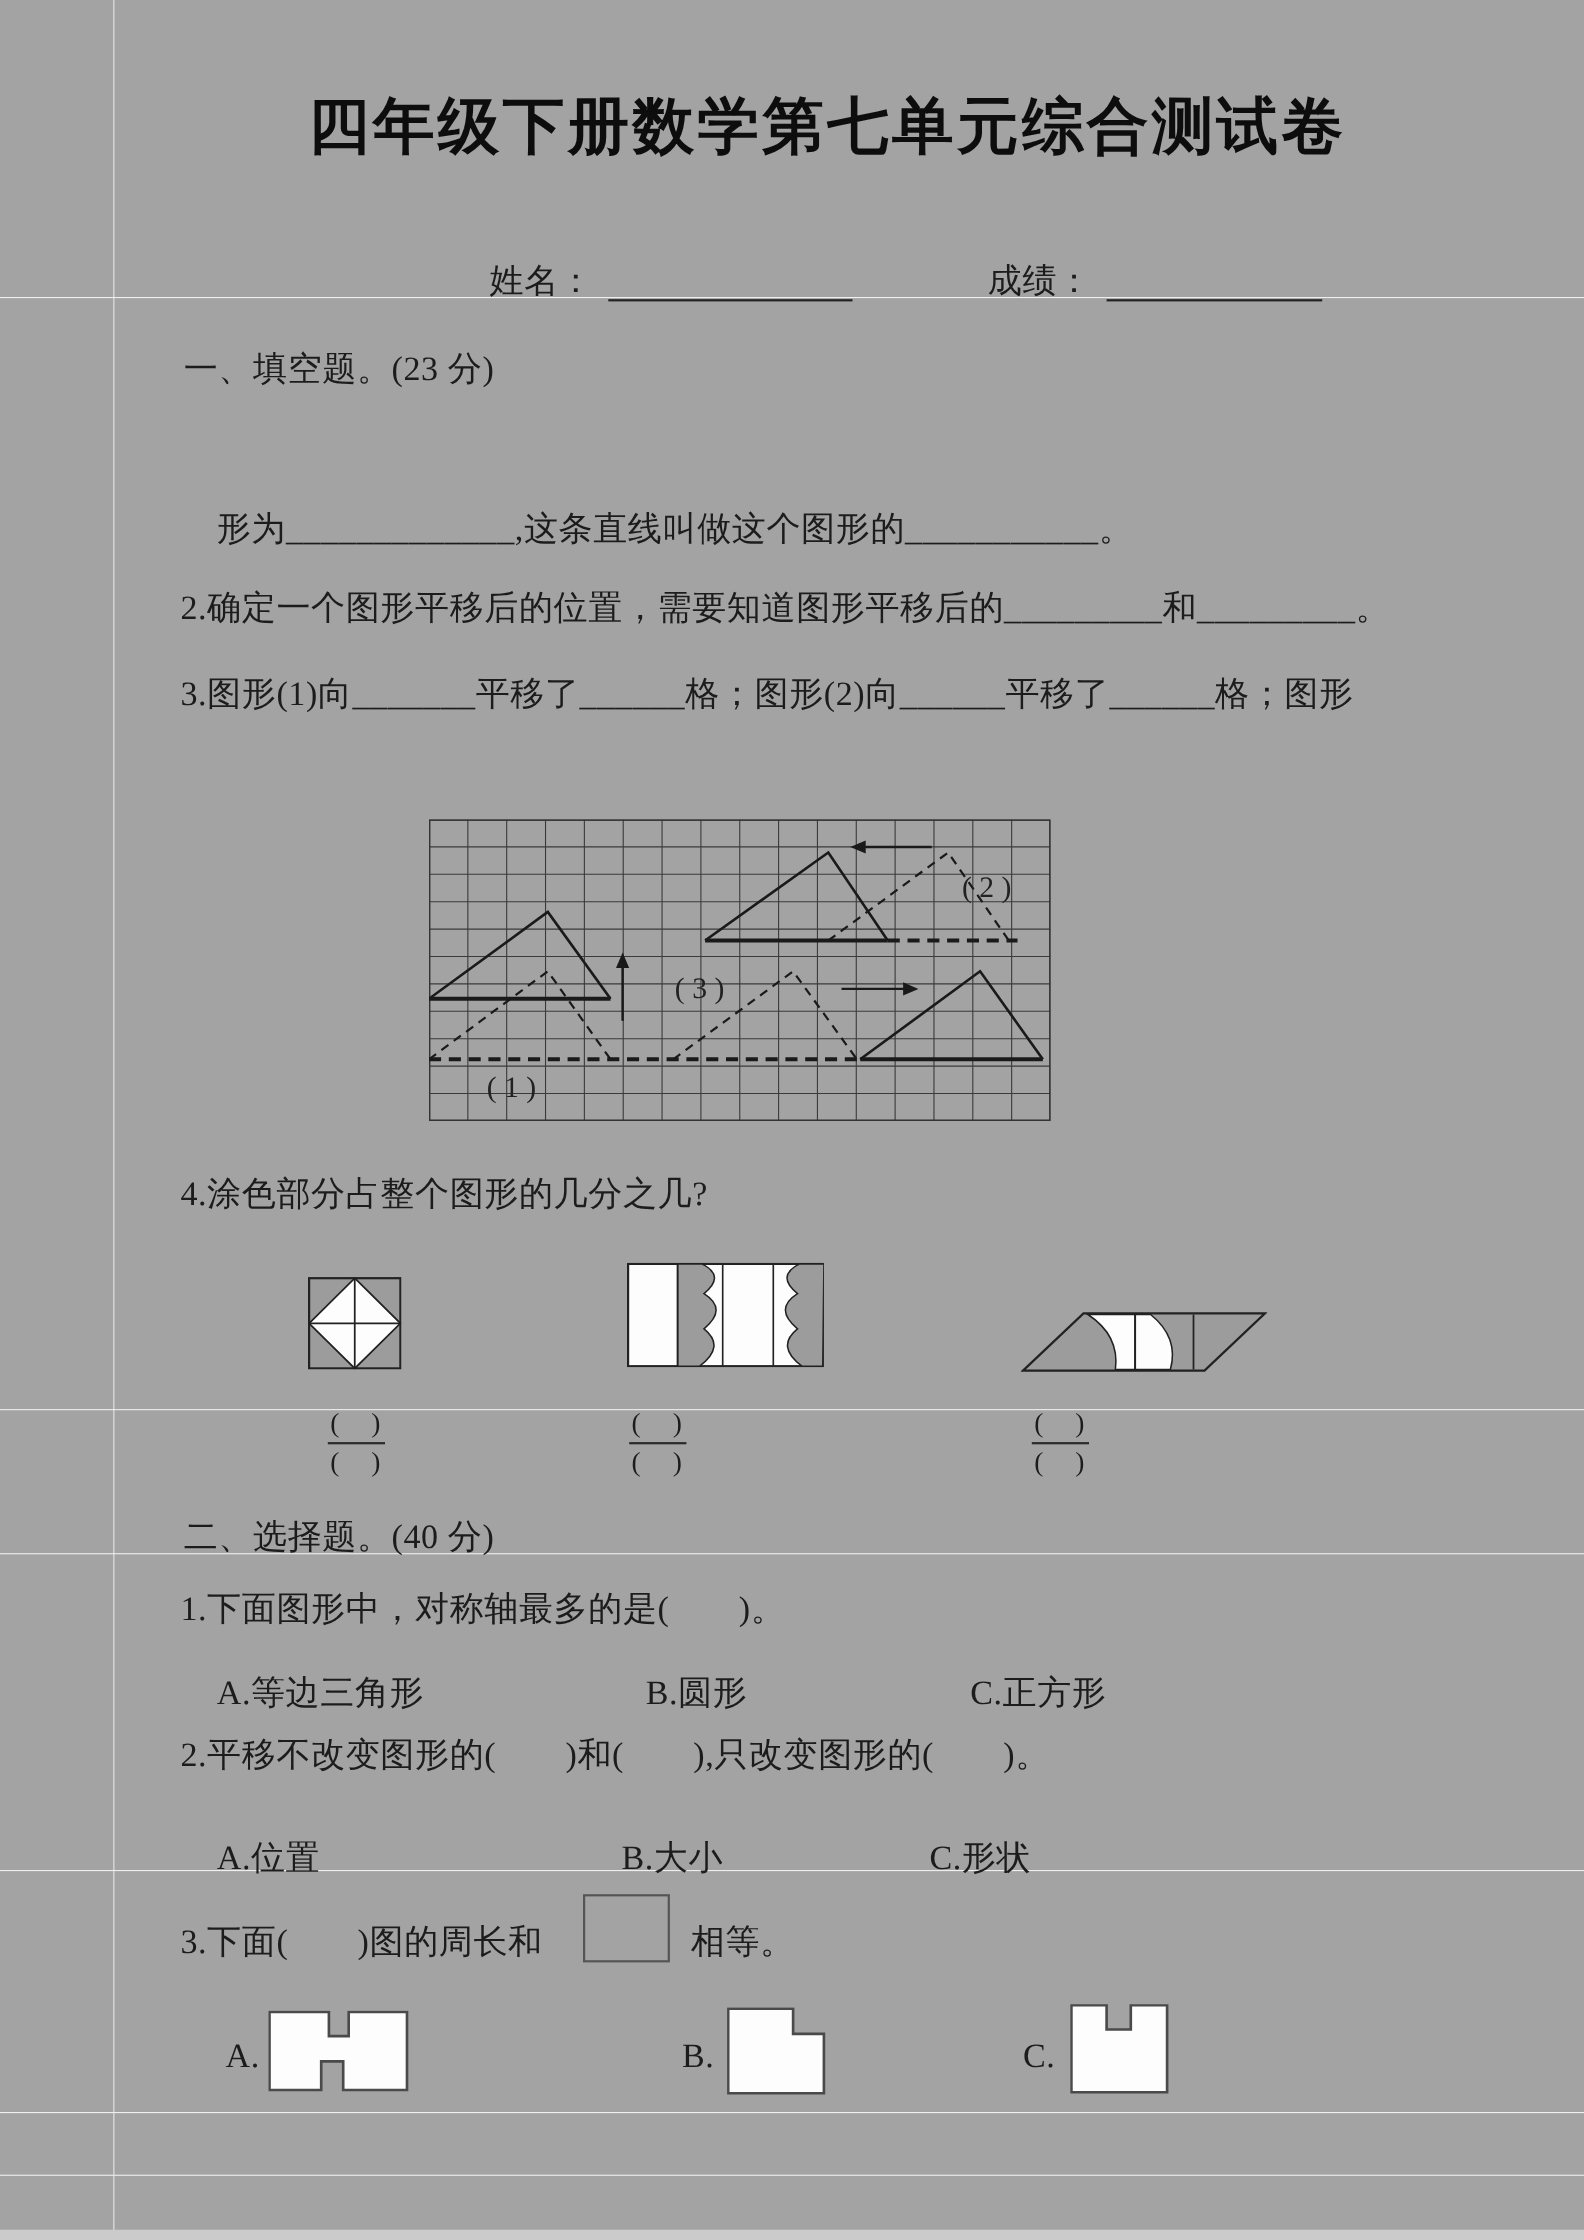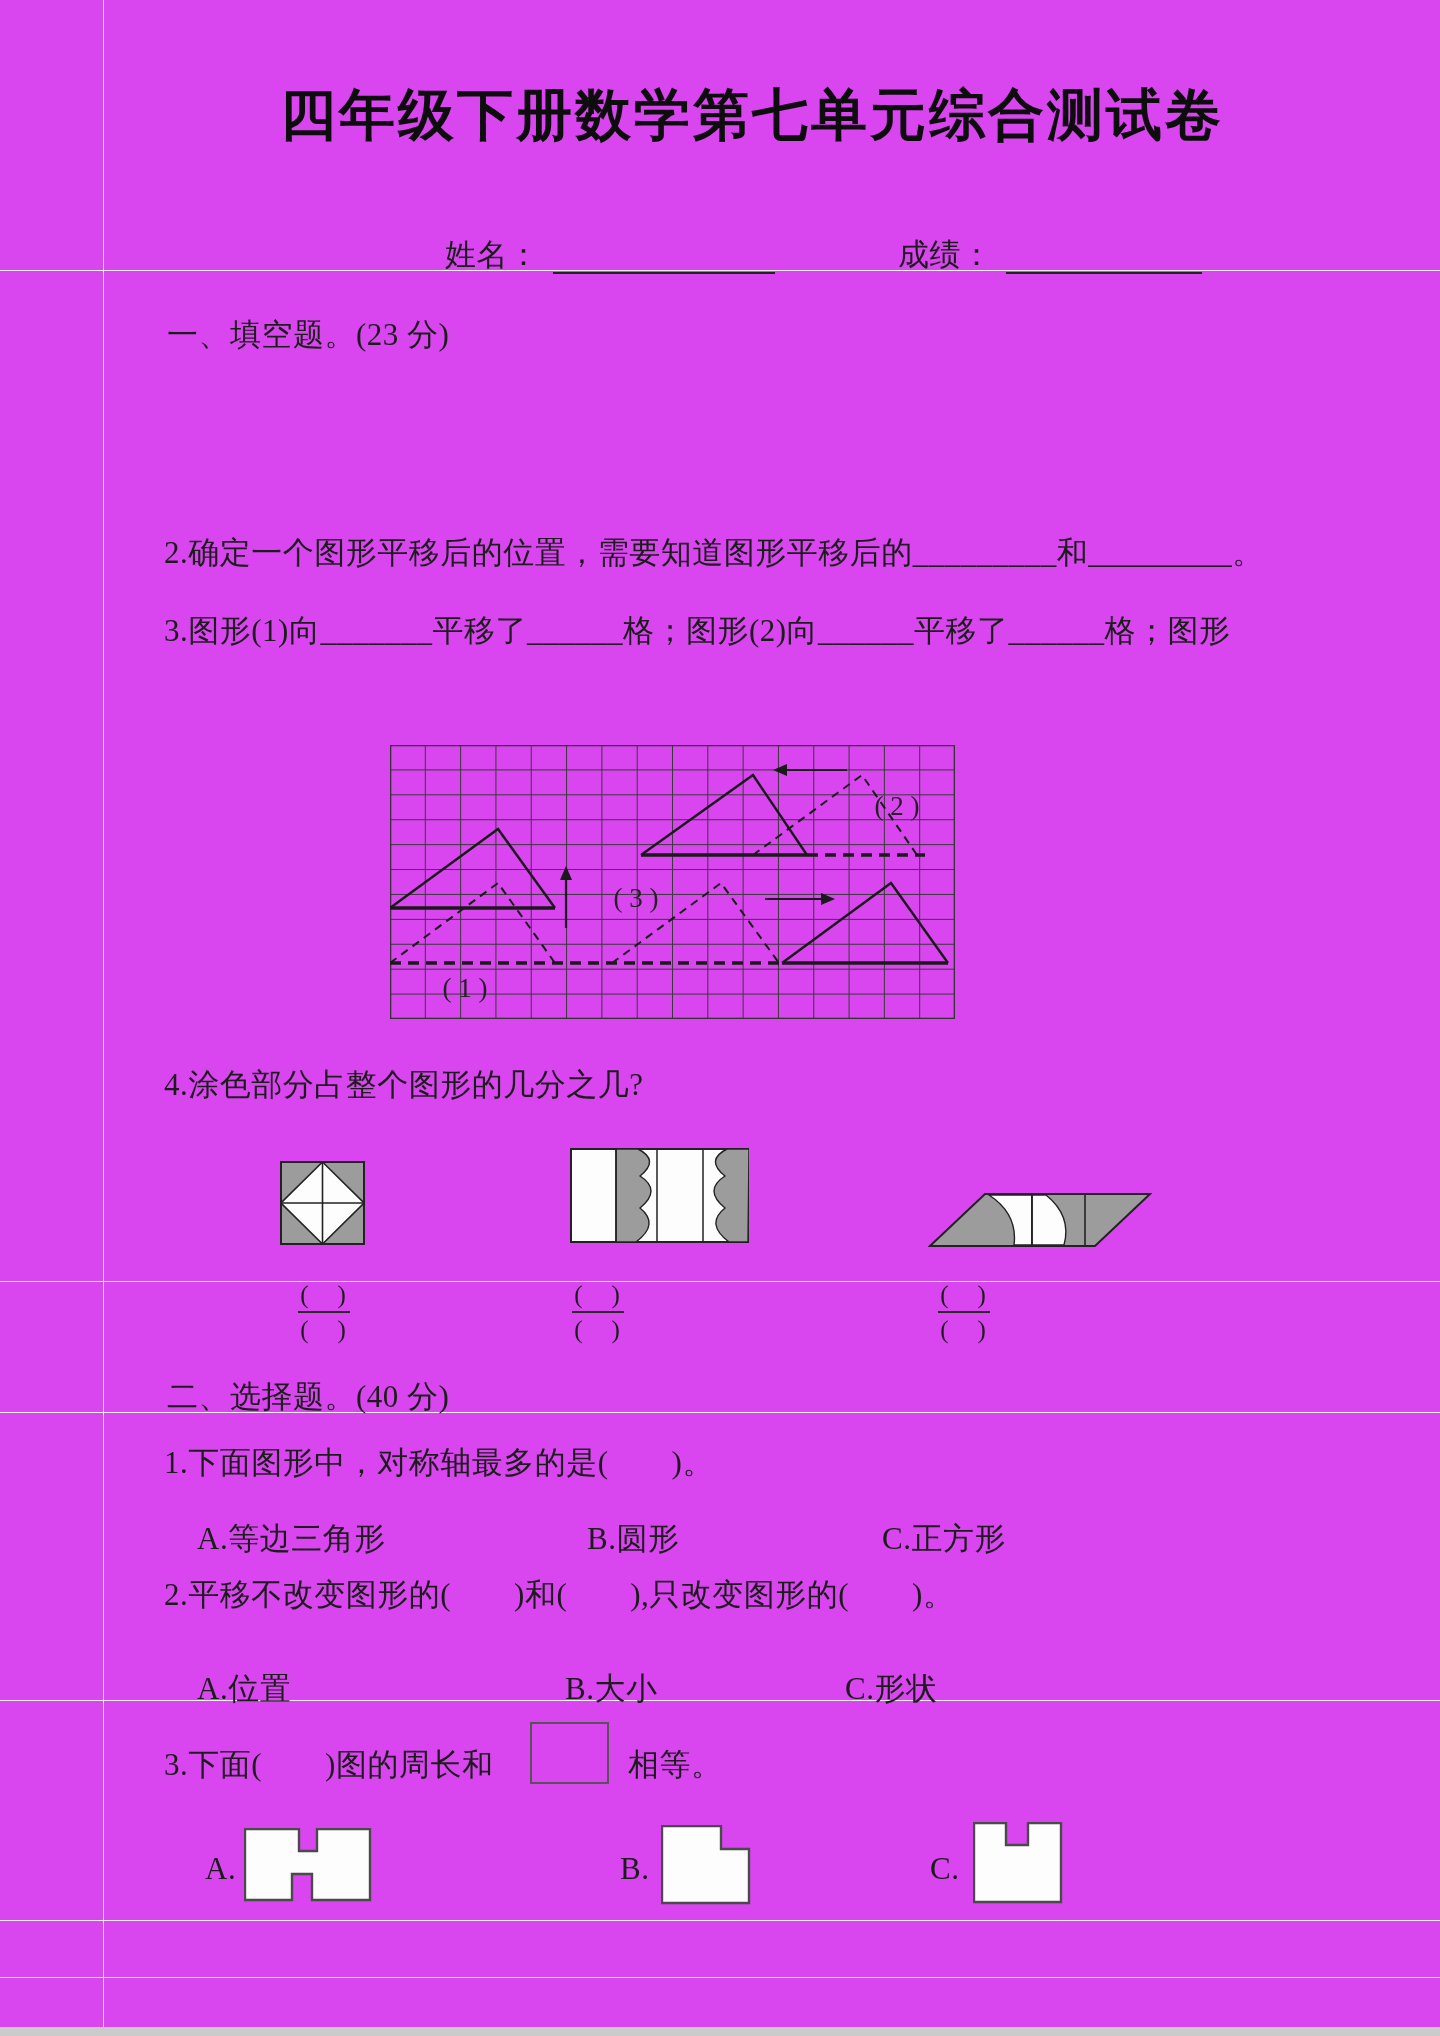--- a/index.html
+++ b/index.html
@@ -1,17 +1,17 @@
 <!DOCTYPE html>
 <html><head>
 <meta charset="utf-8">
 <style>
   html,body{margin:0;padding:0;background:#e9e9e9;}
   .page{
-    position:relative;width:1440px;height:2036px;background:#d946ef;
+    position:relative;width:1440px;height:2036px;background:#a3a3a3;
     overflow:hidden;font-family:"Liberation Serif","DejaVu Serif",serif;color:#1c1c1c;
   }
   .t{position:absolute;font-size:31px;white-space:nowrap;letter-spacing:.5px;line-height:1.2;}
   .title{
     position:absolute;top:78px;left:752px;transform:translateX(-50%);
     font-family:"Liberation Sans","DejaVu Sans",sans-serif;
     font-size:56px;font-weight:700;letter-spacing:3px;white-space:nowrap;color:#0d0d0d;
   }
   .blankline{position:absolute;border-bottom:2.5px solid #222;height:0;}
   .scanline-h{position:absolute;left:0;width:100%;height:1px;background:#efefef;}
@@ -39,20 +39,21 @@
   <div class="bottomstrip"></div>
 
   <div class="title">四年级下册数学第七单元综合测试卷</div>
 
   <div class="t" style="left:445px;top:236px">姓名：</div>
   <div class="blankline" style="left:553px;top:272px;width:222px"></div>
   <div class="t" style="left:898px;top:236px">成绩：</div>
   <div class="blankline" style="left:1006px;top:272px;width:196px"></div>
 
   <div class="t" style="left:167px;top:316px">一、填空题。(23 分)</div>
+  <div class="t" style="left:197px;top:462px">形为_____________,这条直线叫做这个图形的___________。</div>
   <div class="t" style="left:164px;top:534px">2.确定一个图形平移后的位置，需要知道图形平移后的_________和_________。</div>
   <div class="t" style="left:164px;top:612px">3.图形(1)向_______平移了______格；图形(2)向______平移了______格；图形</div>
 
   <svg class="fig" style="left:390px;top:745px" width="565" height="274" viewBox="0 0 565 274">
     <g>
         <line x1="0" y1="0" x2="0" y2="274" stroke="#3a3a3a" stroke-width="1"></line>
         <line x1="35.3125" y1="0" x2="35.3125" y2="274" stroke="#3a3a3a" stroke-width="1"></line>
         <line x1="70.625" y1="0" x2="70.625" y2="274" stroke="#3a3a3a" stroke-width="1"></line>
         <line x1="105.9375" y1="0" x2="105.9375" y2="274" stroke="#3a3a3a" stroke-width="1"></line>
         <line x1="141.25" y1="0" x2="141.25" y2="274" stroke="#3a3a3a" stroke-width="1"></line>

